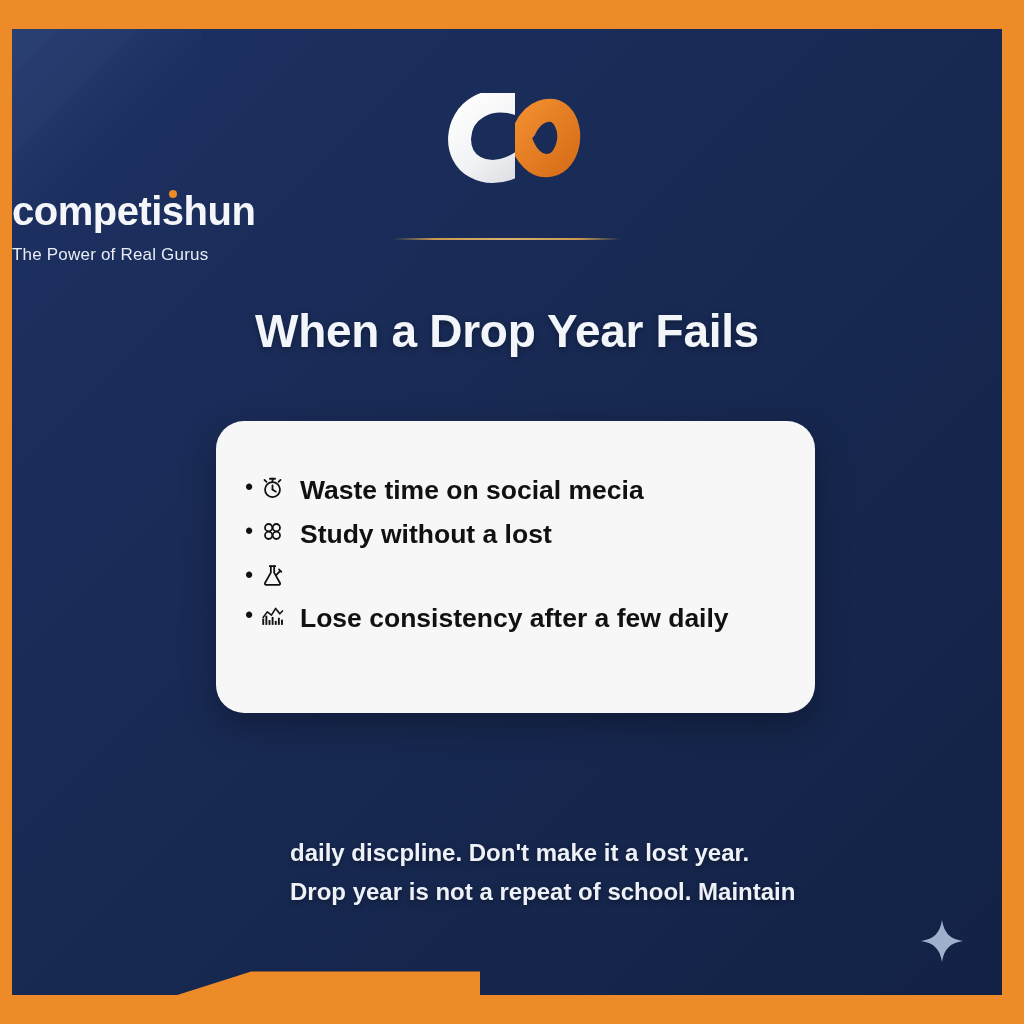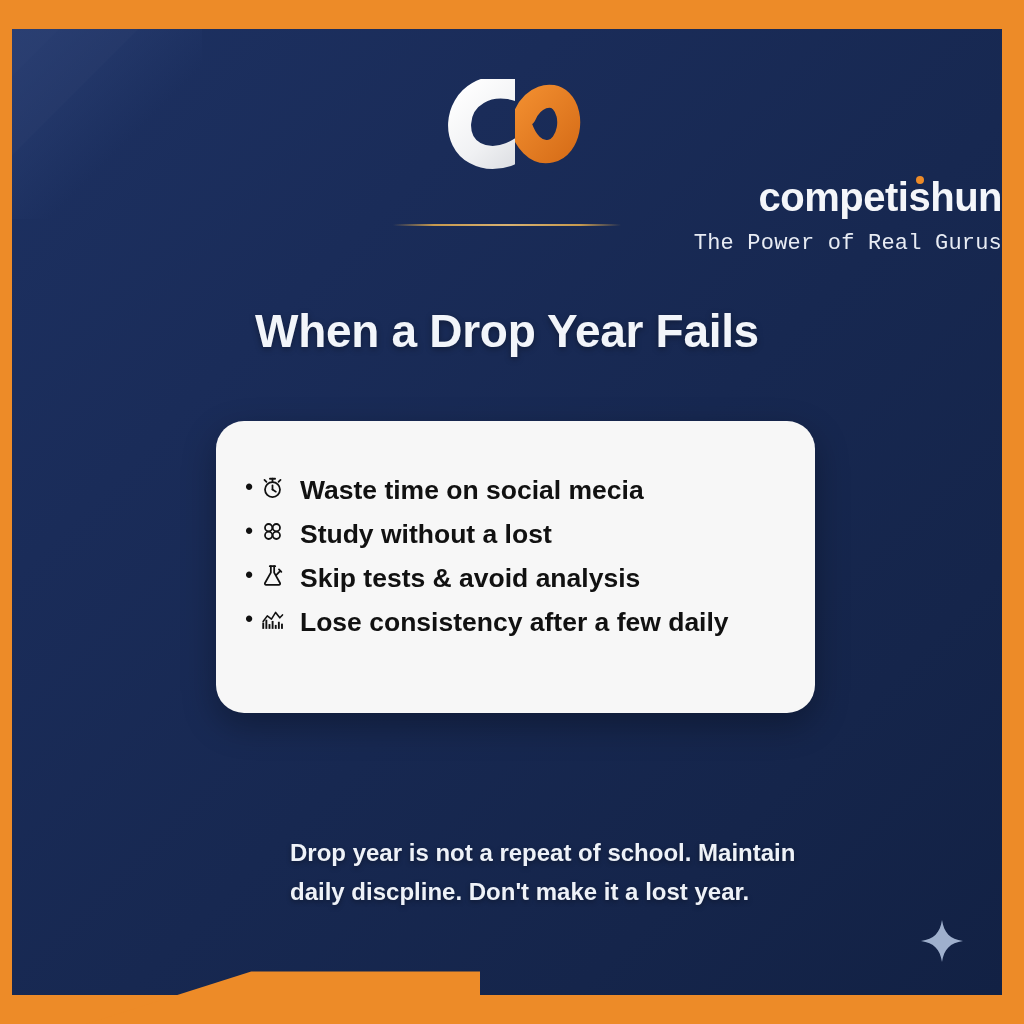--- a/index.html
+++ b/index.html
@@ -31,32 +31,32 @@
     background:#ED8B28;
     clip-path:polygon(100% 100%,100% 34%,56% 34%,0 100%);
   }
   .corner-tl{
     position:absolute;left:-10px;top:-10px;width:200px;height:200px;
     background:linear-gradient(135deg,#2a3f73 0%,rgba(42,63,115,0) 62%);
     pointer-events:none;
   }
 
   
-  .logo{position:absolute;left:0;right:0;top:50px;text-align:right;}
+  .logo{position:absolute;left:0;right:0;top:64px;text-align:left;}
   .logo-mark{display:block;margin:0 auto;}
   .logo-word{
     margin-top:6px;font-size:40px;font-weight:700;letter-spacing:-0.5px;
     color:#f4f6fa;line-height:1;position:relative;display:inline-block;
   }
   .logo-rule{
     width:228px;height:1.5px;margin:7px auto 0;
     background:linear-gradient(90deg,rgba(196,150,70,0) 0%,#c79a4e 18%,#d8b272 50%,#c79a4e 82%,rgba(196,150,70,0) 100%);
   }
   .logo-tag{
-    margin-top:5px;font-size:22px;font-weight:400;color:#e8ecf4;letter-spacing:.2px;font-family:Liberation Mono, monospace;
+    margin-top:5px;font-size:17px;font-weight:400;color:#e8ecf4;letter-spacing:.2px;
   }
 
   
   .headline{
     position:absolute;left:0;right:0;top:275px;text-align:center;
     font-size:46px;font-weight:700;color:#f2f5fa;letter-spacing:-0.3px;
     text-shadow:0 2px 6px rgba(0,0,0,.35);
   }
 
   
@@ -172,21 +172,20 @@
         <li>
           <span class="bullet">•</span>
           <span class="li-icon">
             <svg width="25" height="25" viewBox="0 0 24 24" fill="none" stroke="#111" stroke-width="1.7" stroke-linecap="round" stroke-linejoin="round" style="vertical-align:-4px">
               <path d="M9.4 3 h5.2"></path>
               <path d="M10.4 3 v6.2 L4.8 19.2 a1.3 1.3 0 0 0 1.1 1.9 h12.2 a1.3 1.3 0 0 0 1.1 -1.9 L13.6 9.2 V3"></path>
               <path d="M15.5 11.6 l4 -4"></path>
                 <path d="M18.2 6.2 l2.3 2.3"></path>
             </svg>
           </span>
-          <span class="li-text">Skip tests &amp; avoid analysis</span>
         </li>
 
         <li>
           <span class="bullet">•</span>
           <span class="li-icon">
             <svg width="25" height="25" viewBox="0 0 24 24" style="vertical-align:-4px">
               <g fill="#111">
                 <rect x="2.2" y="15" width="1.8" height="6"></rect>
                 <rect x="5.2" y="12.2" width="1.8" height="8.8"></rect>
                 <rect x="8.2" y="16.4" width="1.8" height="4.6"></rect>
@@ -198,22 +197,22 @@
               <path d="M3 14 L7 8.5 L11 11.6 L15 5.2 L19 10.4 L21.6 7.6" fill="none" stroke="#111" stroke-width="1.5" stroke-linecap="round" stroke-linejoin="round"></path>
             </svg>
           </span>
           <span class="li-text">Lose consistency after a few daily</span>
         </li>
 
       </ul>
     </div>
 
     <div class="footer">
+      <div>daily discpline. Don't make it a lost year.</div>
       <div>Drop year is not a repeat of school. Maintain</div>
-      <div>daily discpline. Don't make it a lost year.</div>
     </div>
 
     <svg class="sparkle" viewBox="0 0 44 44">
       <path d="M22 1 C24 14 30 20 43 22 C30 24 24 30 22 43 C20 30 14 24 1 22 C14 20 20 14 22 1 Z" fill="#9fb0cd"></path>
     </svg>
 
   </div>
 
   <div class="wedge"></div>
 </div>

